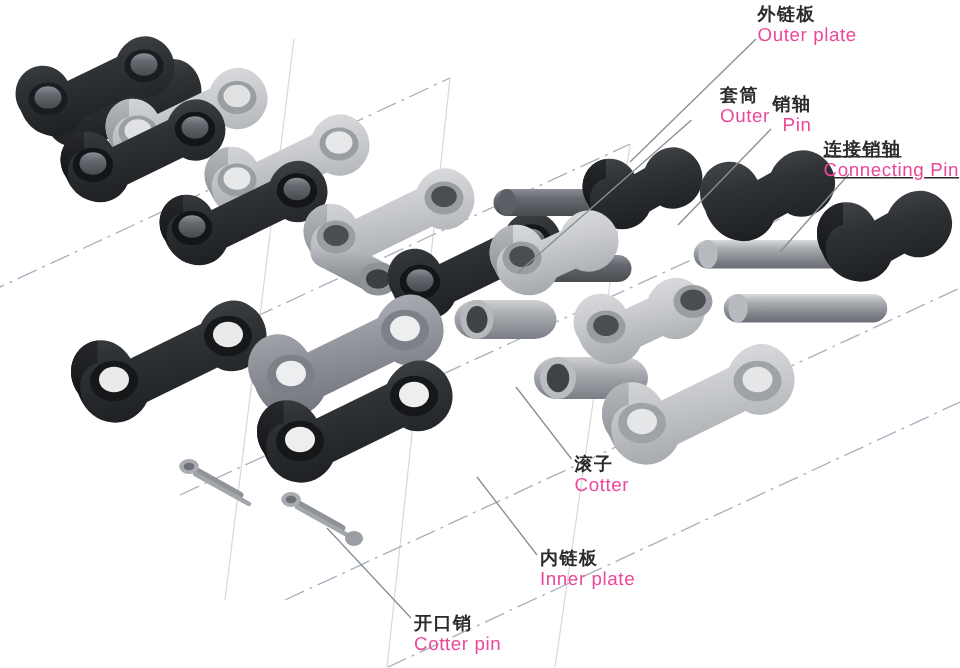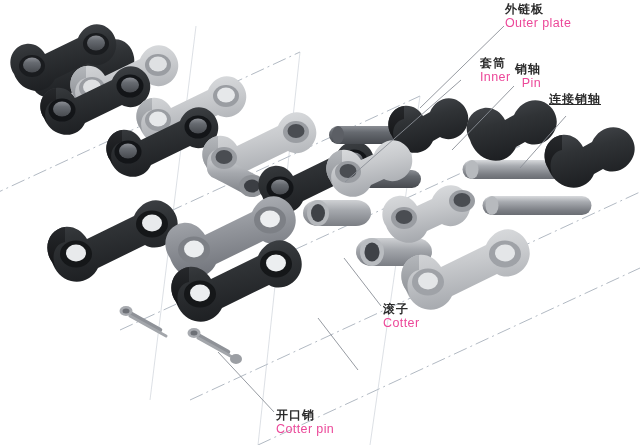--- a/index.html
+++ b/index.html
@@ -346,36 +346,41 @@
     </g>
   </svg>
 
   <div class="lbl" style="left:505px; top:2px;">
     <span class="cn">外链板</span>
     <span class="en">Outer plate</span>
   </div>
 
   <div class="lbl" style="left:480px; top:56px;">
     <span class="cn">套筒</span>
-    <span class="en">Inner</span>
+    <span class="en">Outer</span>
   </div>
 
   <div class="lbl" style="left:515px; top:62px;text-align:right;">
     <span class="cn">销轴</span>
     <span class="en">Pin</span>
   </div>
 
   <div class="lbl" style="left:549px; top:92px;text-decoration:underline;">
     <span class="cn">连接销轴</span>
+    <span class="en">Connecting Pin</span>
   </div>
 
   <div class="lbl" style="left:383px; top:302px;">
     <span class="cn">滚子</span>
     <span class="en">Cotter</span>
   </div>
 
+  <div class="lbl" style="left:360px; top:365px;">
+    <span class="cn">内链板</span>
+    <span class="en">Inner plate</span>
+  </div>
 
   <div class="lbl" style="left:276px; top:408px;">
     <span class="cn">开口销</span>
     <span class="en">Cotter pin</span>
   </div>
 
 </div>
 
 </body></html>

